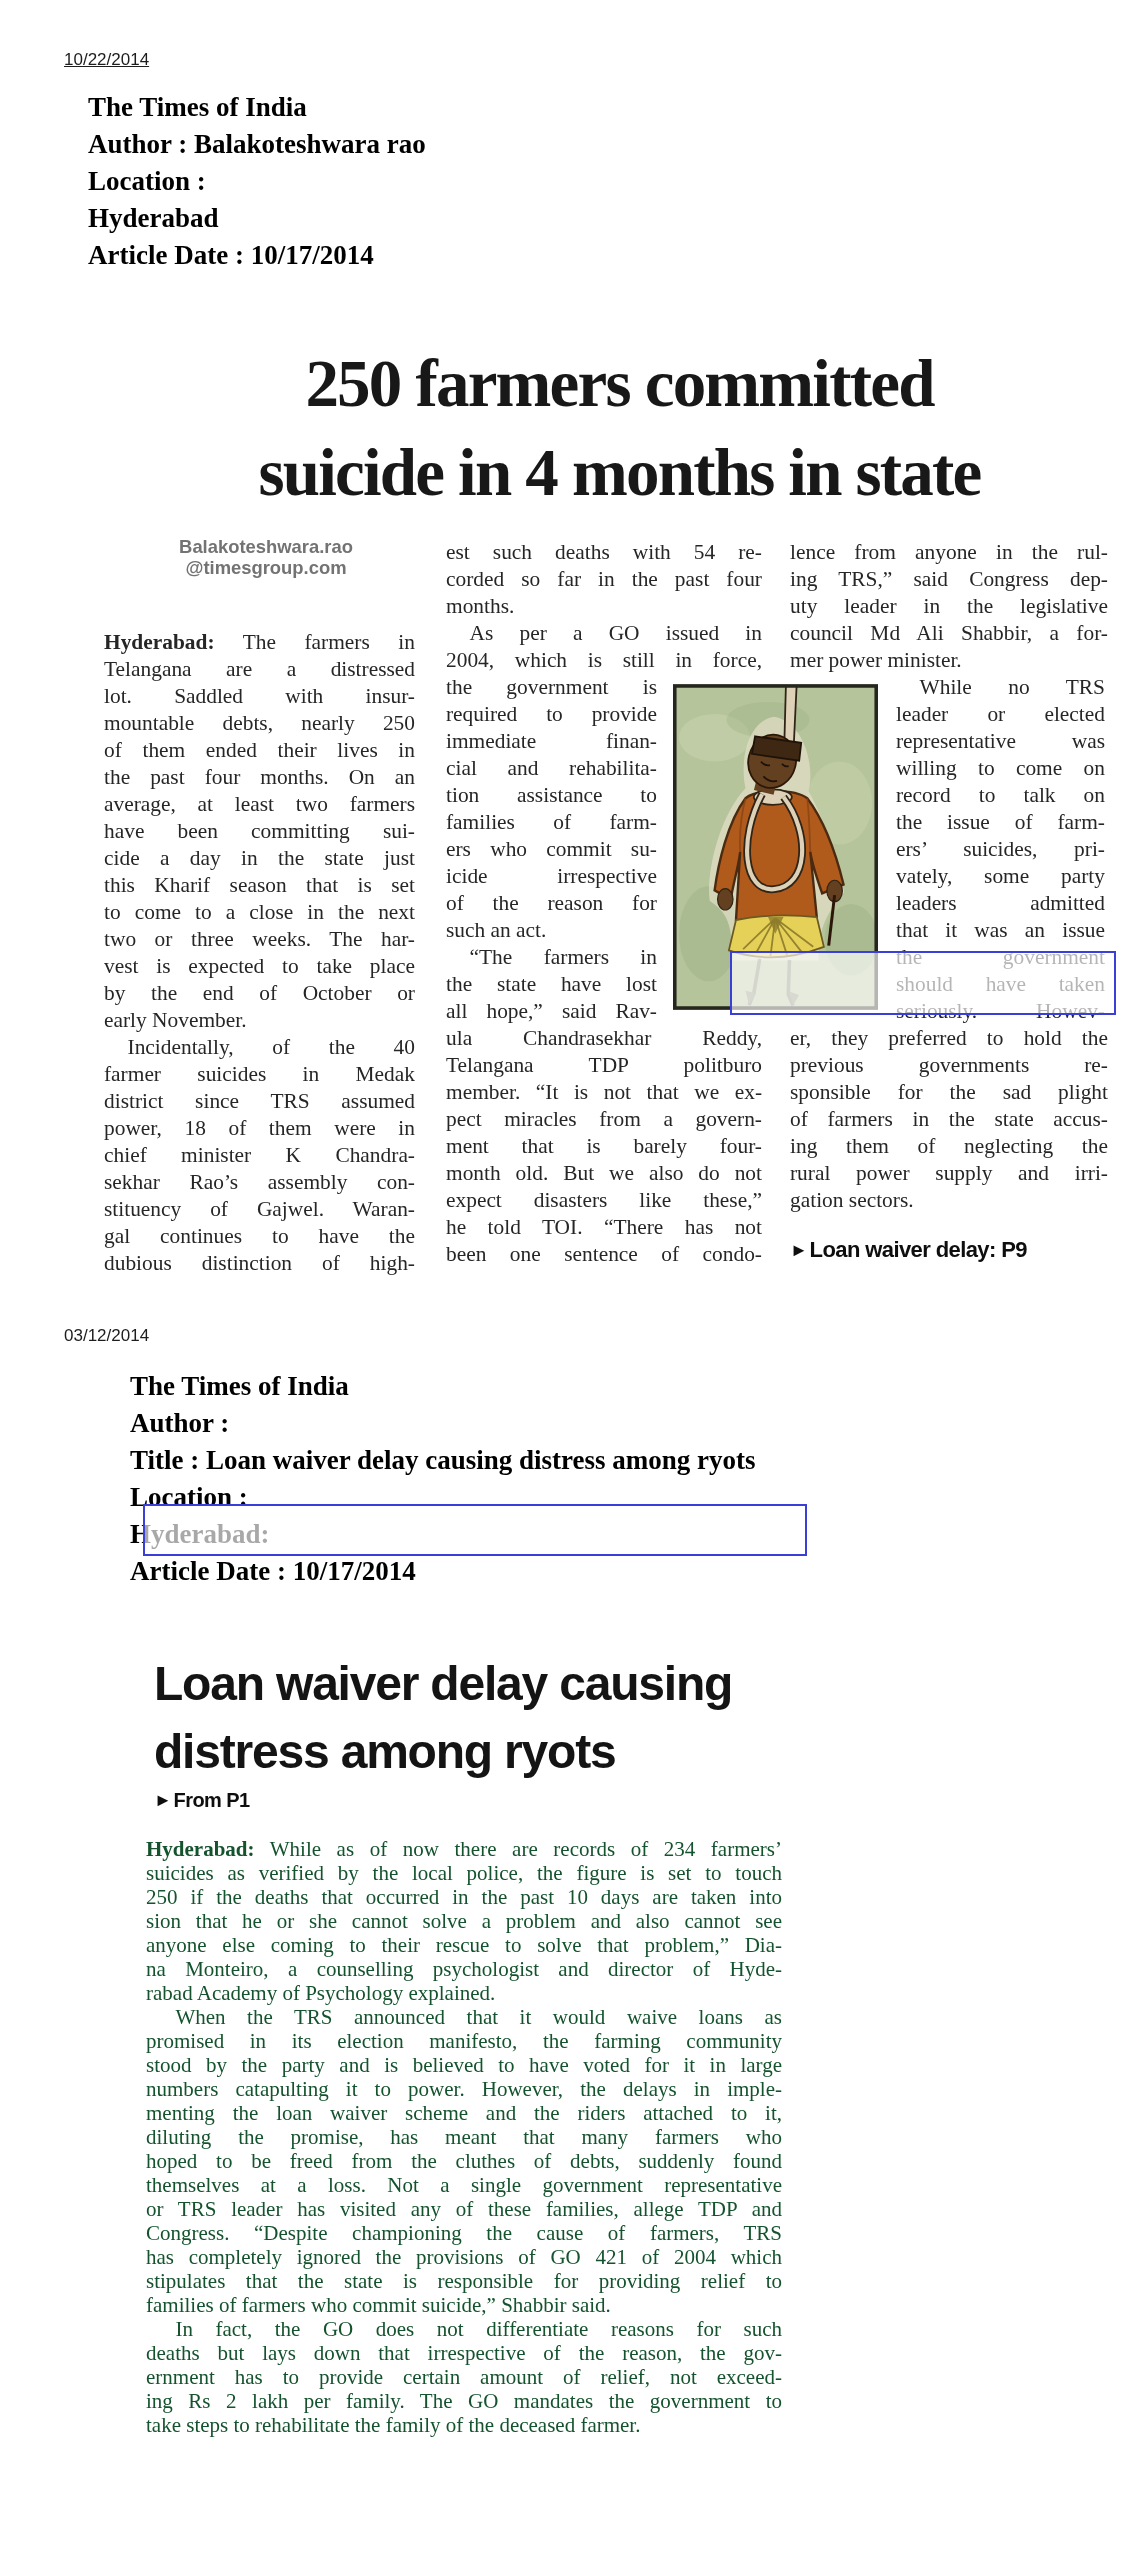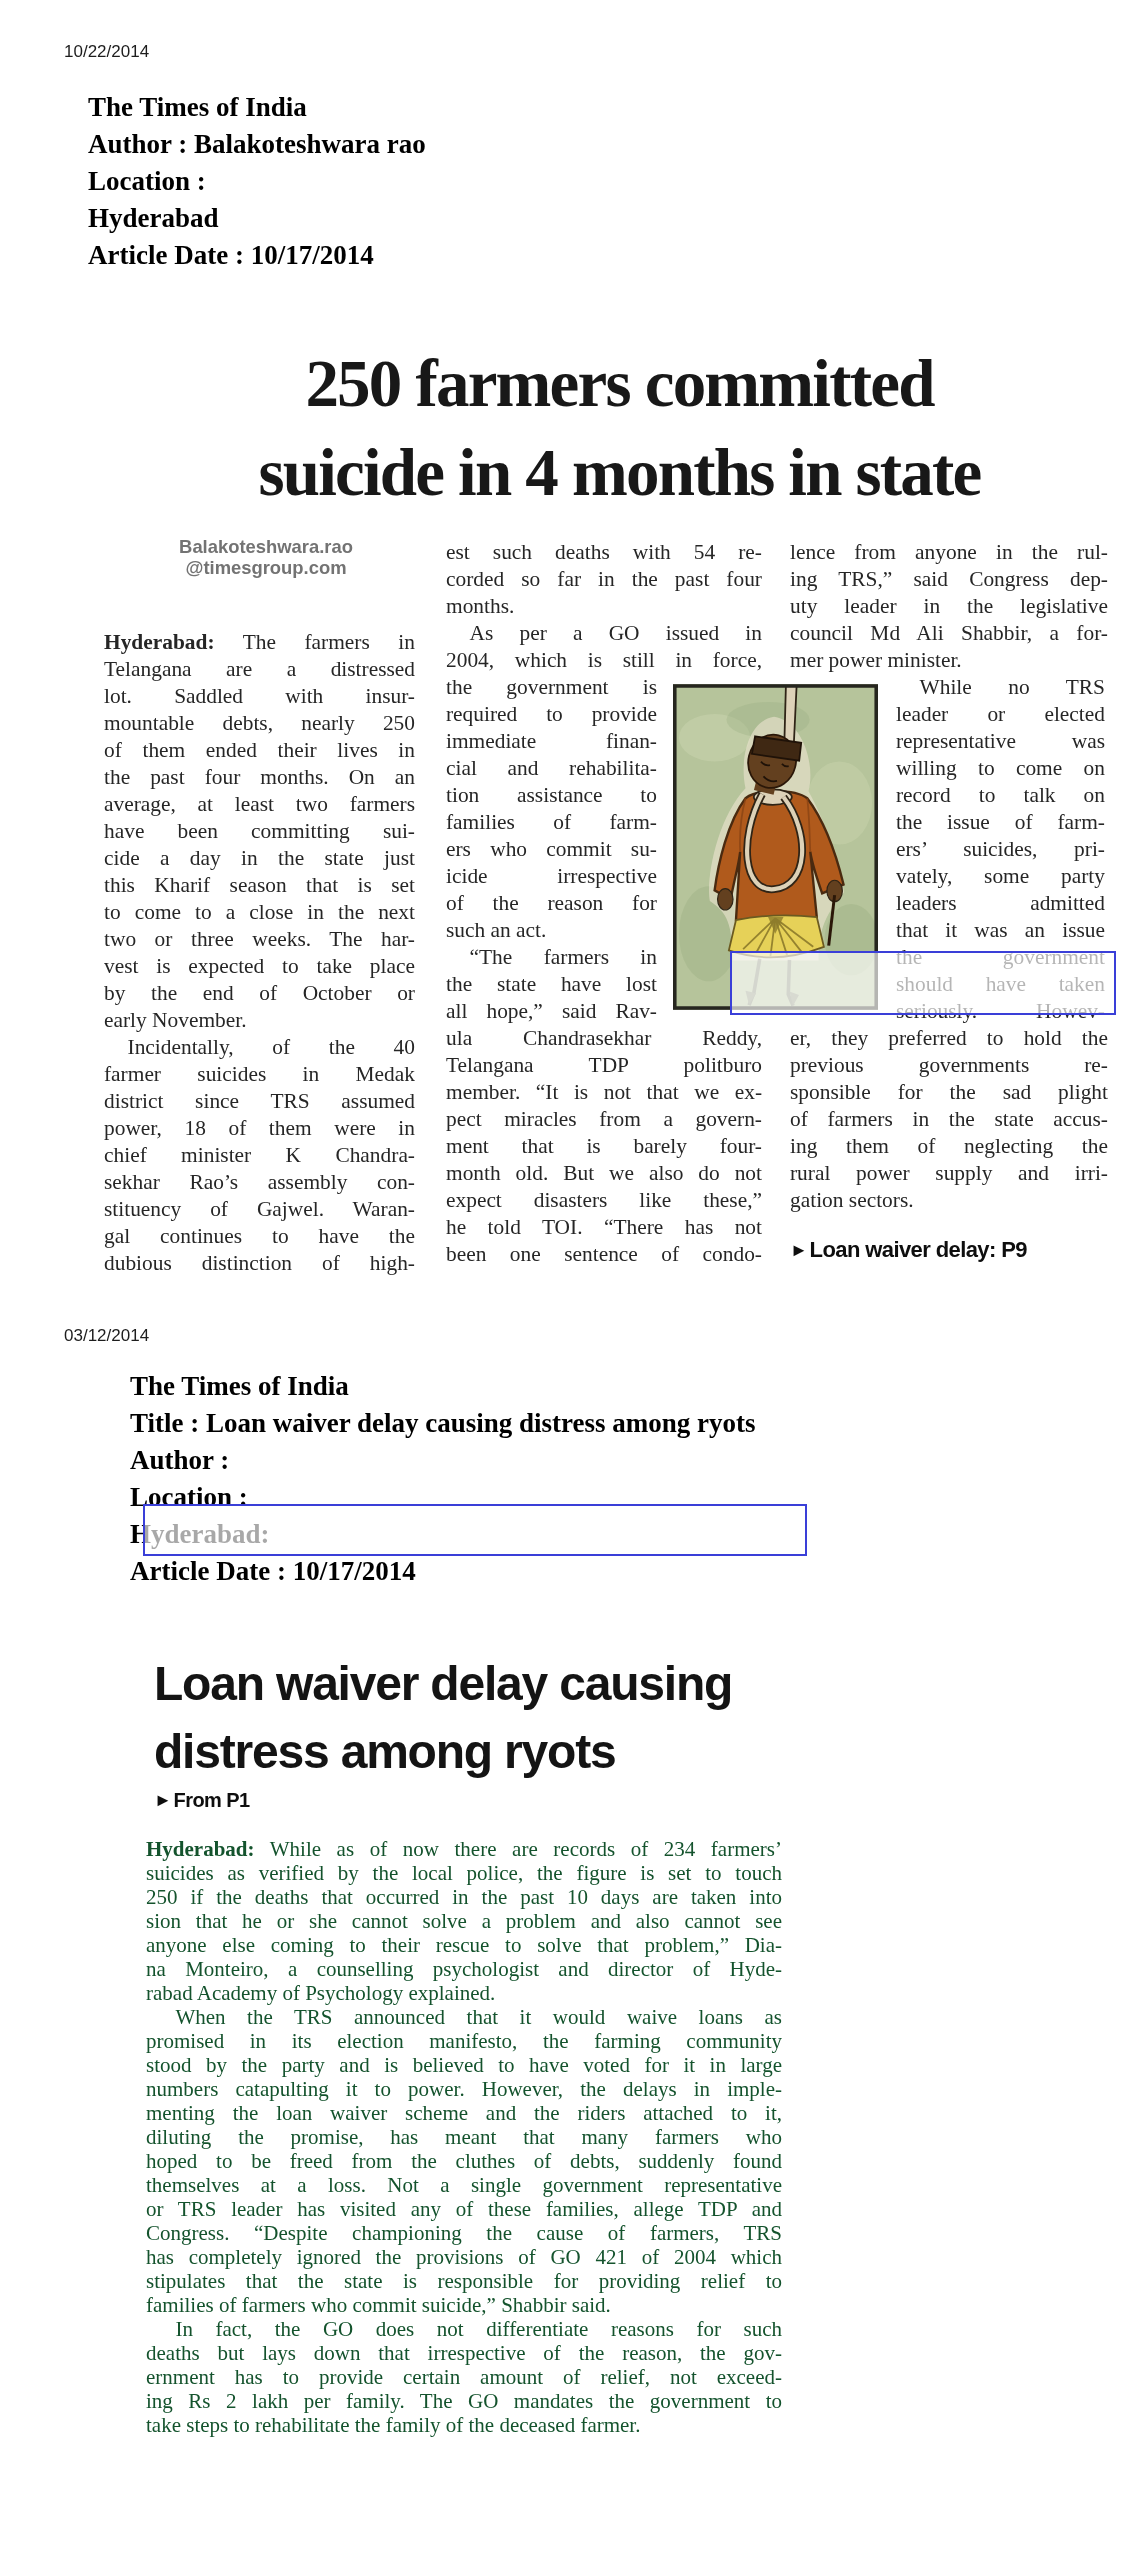--- a/index.html
+++ b/index.html
@@ -35,21 +35,21 @@
            color:#0e0e0e;letter-spacing:-0.6px;white-space:nowrap;}
   .pointer .arrow{font-size:18px;vertical-align:1.2px;margin-right:2.4px;}
 
   .ann-box{background:rgba(255,255,255,0.66);box-sizing:border-box;z-index:30;}
 
   .cartoon{z-index:5;}
 </style>
 </head>
 <body>
 
-<div class="abs scan-date" style="left:64px;top:42px;">10/22/2014</div>
+<div class="abs scan-date" style="left:64px;top:50px;text-decoration:underline;">10/22/2014</div>
 
 <div class="abs meta-block" style="left:88px;top:89px;">
   <div>The Times of India</div>
   <div>Author : Balakoteshwara rao</div>
   <div>Location :</div>
   <div>Hyderabad</div>
   <div>Article Date : 10/17/2014</div>
 </div>
 
 <div class="abs headline1" style="left:107px;top:339px;width:1025px;text-align:center;">
@@ -230,22 +230,22 @@
     <rect x="3" y="3" width="339" height="542" fill="none" stroke-width="6" stroke="#26261f"></rect>
   </svg>
 </div>
 
 <div class="abs ann-box" style="left:730px;top:951px;width:386px;height:64px;border:2.4px solid #3a3fd8;"></div>
 
 <div class="abs scan-date" style="left:64px;top:1326px;">03/12/2014</div>
 
 <div class="abs meta-block" style="left:130px;top:1368px;line-height:37px;">
   <div>The Times of India</div>
+  <div>Author :</div>
   <div>Title : Loan waiver delay causing distress among ryots</div>
-  <div>Author :</div>
   <div>Location :</div>
   <div>Hyderabad:</div>
   <div>Article Date : 10/17/2014</div>
 </div>
 
 <div class="abs ann-box" style="left:143px;top:1504px;width:664px;height:52px;border:2.4px solid #3a3fd8;"></div>
 
 <div class="abs headline2" style="left:154px;top:1650px;width:639px;">
   <div>Loan waiver delay causing</div>
   <div>distress among ryots</div>

